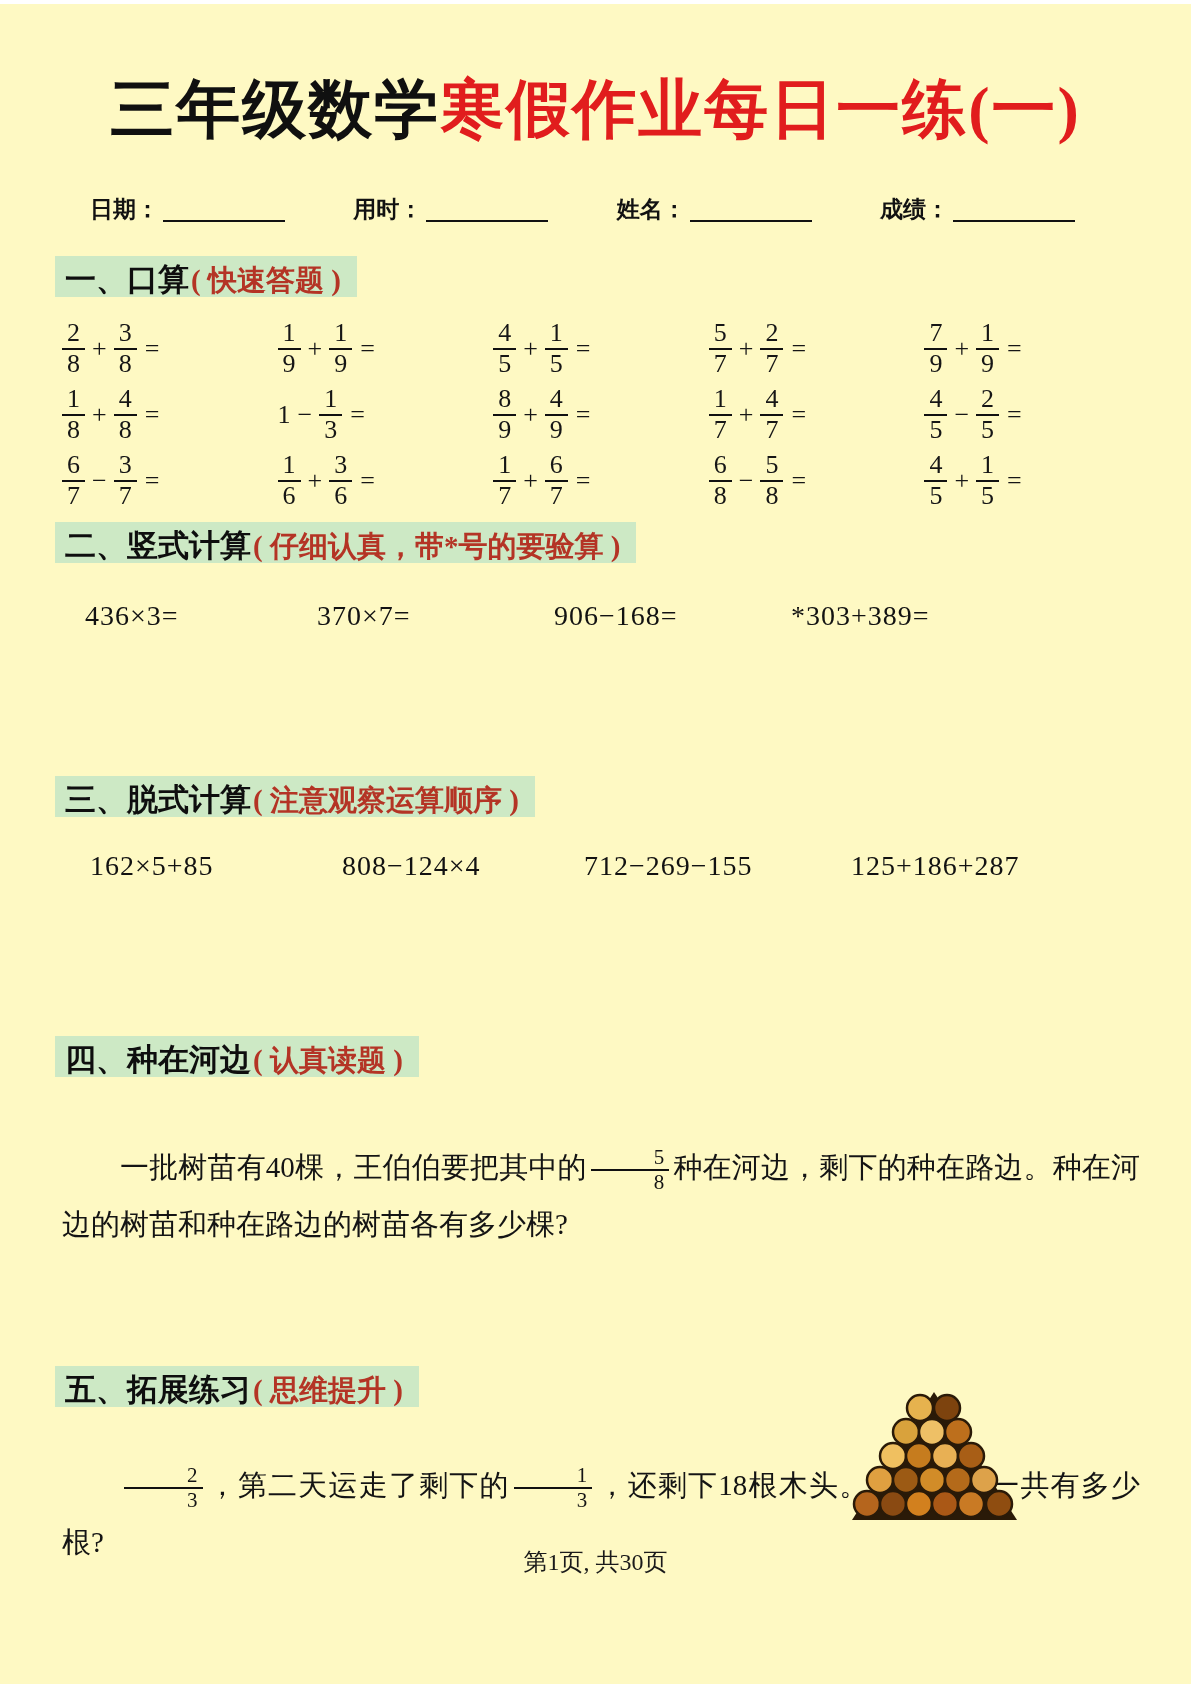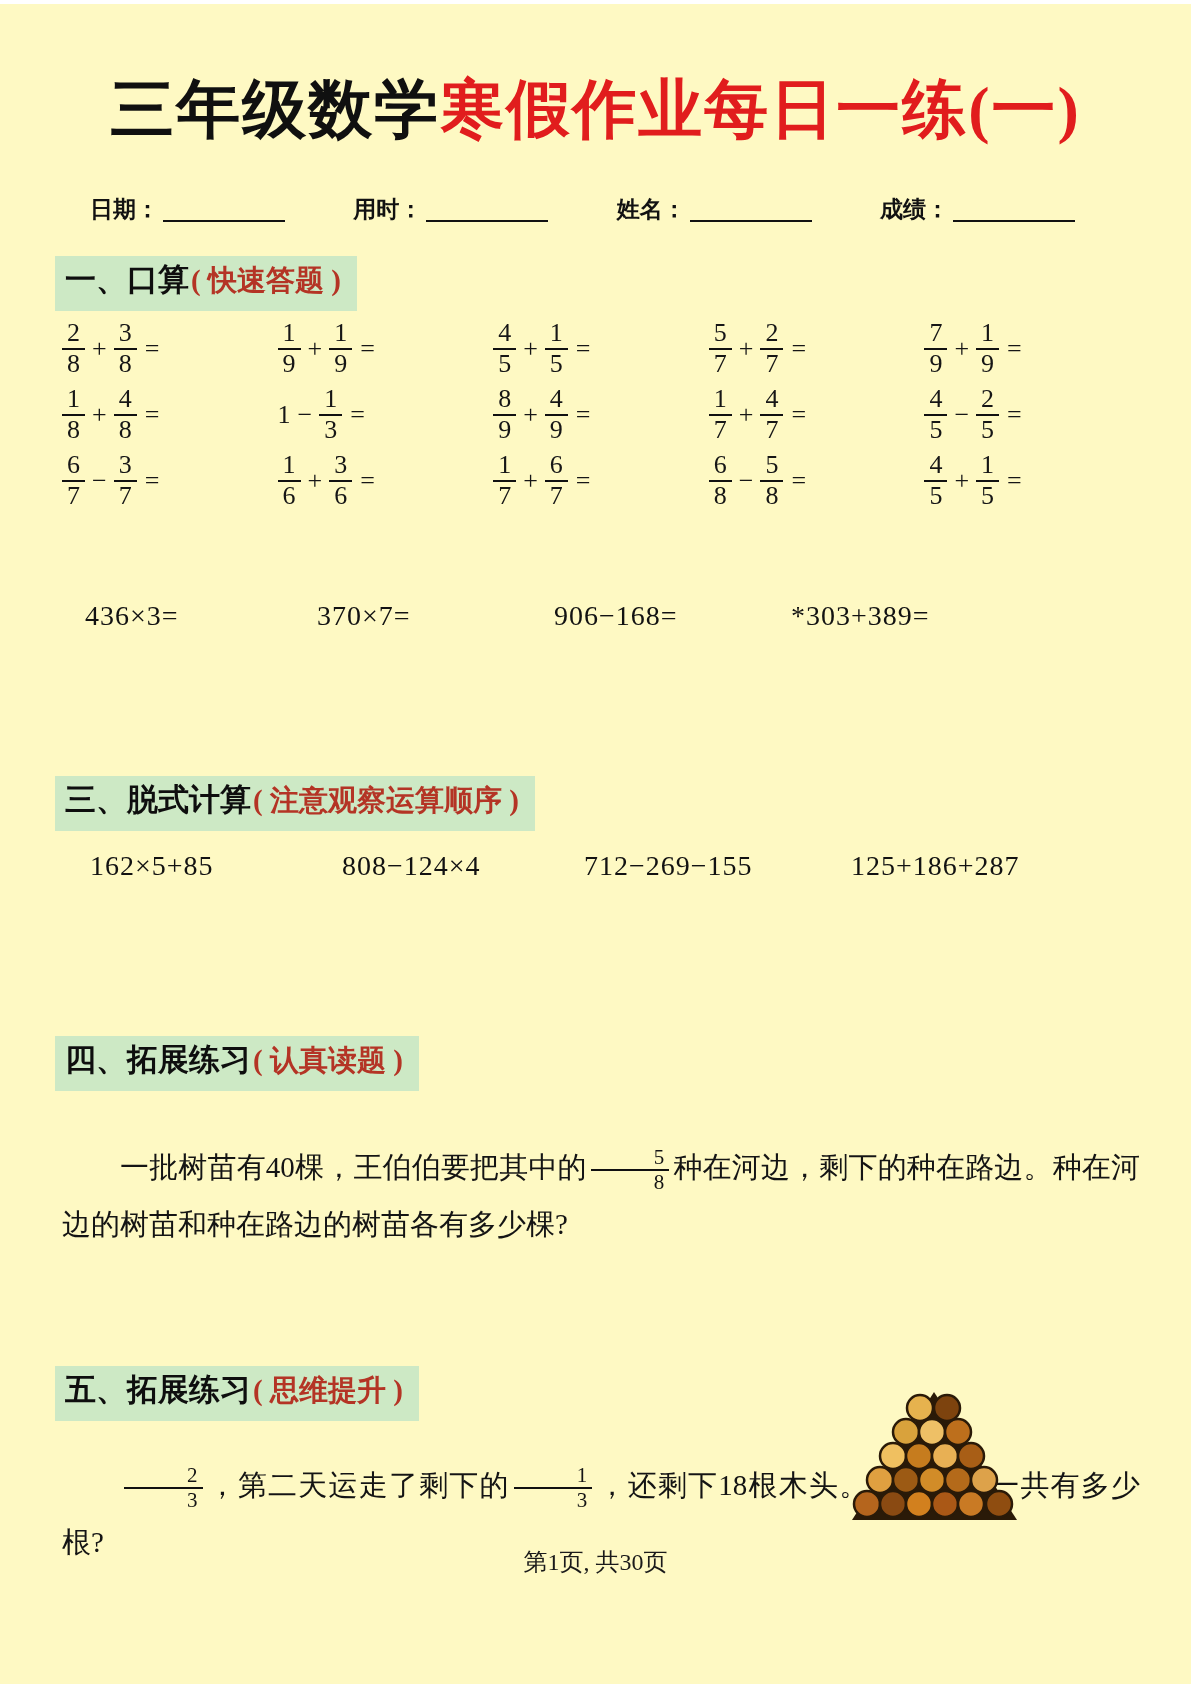--- a/index.html
+++ b/index.html
@@ -38,21 +38,21 @@
     font-weight:700;font-size:23px;color:#121212;
   }
   .mf-line{
     display:inline-block;width:122px;height:4px;
     border-bottom:2.5px solid #121212;margin-left:4px;margin-bottom:3px;
   }
   
   .sec-head{
     position:absolute;left:55px;
     background:var(--green);
-    padding:7px 16px 14px 10px;
+    padding:7px 16px 0 10px;
     white-space:nowrap;
     line-height:1.1;
   }
   .sh-black{
     font-family:"Liberation Sans","DejaVu Sans",sans-serif;
     font-weight:800;font-size:31px;color:#0e0e0e;
   }
   .sh-red{
     font-family:"Liberation Serif","DejaVu Serif",serif;
     font-weight:700;font-size:29px;color:var(--note-red);
@@ -137,41 +137,44 @@
       <div class="oral-cell"><span class="frac"><span class="fn">8</span><span class="fd">9</span></span><span class="op">+</span><span class="frac"><span class="fn">4</span><span class="fd">9</span></span><span class="eq">=</span></div>
       <div class="oral-cell"><span class="frac"><span class="fn">1</span><span class="fd">7</span></span><span class="op">+</span><span class="frac"><span class="fn">4</span><span class="fd">7</span></span><span class="eq">=</span></div>
       <div class="oral-cell"><span class="frac"><span class="fn">4</span><span class="fd">5</span></span><span class="op">−</span><span class="frac"><span class="fn">2</span><span class="fd">5</span></span><span class="eq">=</span></div>
       <div class="oral-cell"><span class="frac"><span class="fn">6</span><span class="fd">7</span></span><span class="op">−</span><span class="frac"><span class="fn">3</span><span class="fd">7</span></span><span class="eq">=</span></div>
       <div class="oral-cell"><span class="frac"><span class="fn">1</span><span class="fd">6</span></span><span class="op">+</span><span class="frac"><span class="fn">3</span><span class="fd">6</span></span><span class="eq">=</span></div>
       <div class="oral-cell"><span class="frac"><span class="fn">1</span><span class="fd">7</span></span><span class="op">+</span><span class="frac"><span class="fn">6</span><span class="fd">7</span></span><span class="eq">=</span></div>
       <div class="oral-cell"><span class="frac"><span class="fn">6</span><span class="fd">8</span></span><span class="op">−</span><span class="frac"><span class="fn">5</span><span class="fd">8</span></span><span class="eq">=</span></div>
       <div class="oral-cell"><span class="frac"><span class="fn">4</span><span class="fd">5</span></span><span class="op">+</span><span class="frac"><span class="fn">1</span><span class="fd">5</span></span><span class="eq">=</span></div>
     </div>
 
+  <div class="sec-head" style="top:518px">
+    <span class="sh-black">二、竖式计算</span><span class="sh-red">( 仔细认真，带*号的要验算 )</span>
+  </div>
 
   <div class="expr-row expr-vertical">
       <span>436×3=</span>
       <span>370×7=</span>
       <span>906−168=</span>
       <span>*303+389=</span>
     </div>
 
   <div class="sec-head" style="top:772px">
     <span class="sh-black">三、脱式计算</span><span class="sh-red">( 注意观察运算顺序 )</span>
   </div>
 
   <div class="expr-row expr-stepwise">
       <span>162×5+85</span>
       <span>808−124×4</span>
       <span>712−269−155</span>
       <span>125+186+287</span>
     </div>
 
   <div class="sec-head" style="top:1032px">
-    <span class="sh-black">四、拓展练习</span><span class="sh-red">( 认真读题 )</span>
+    <span class="sh-black">四、种在河边</span><span class="sh-red">( 认真读题 )</span>
   </div>
 
   <p class="para para-word"><span>一批树苗有40棵，王伯伯要把其中的</span><span class="frac pfrac"><span class="fn">5</span><span class="fd">8</span></span><span>种在河边，剩下的种在路边。种在河边的树苗和种在路边的树苗各有多少棵?</span></p>
 
   <div class="sec-head" style="top:1362px">
     <span class="sh-black">五、拓展练习</span><span class="sh-red">( 思维提升 )</span>
   </div>
 
   <p class="para para-ext"><span class="frac pfrac"><span class="fn">2</span><span class="fd">3</span></span><span>，第二天运走了剩下的</span><span class="frac pfrac"><span class="fn">1</span><span class="fd">3</span></span><span>，还剩下18根木头。这堆木头一共有多少根?</span></p>
 

